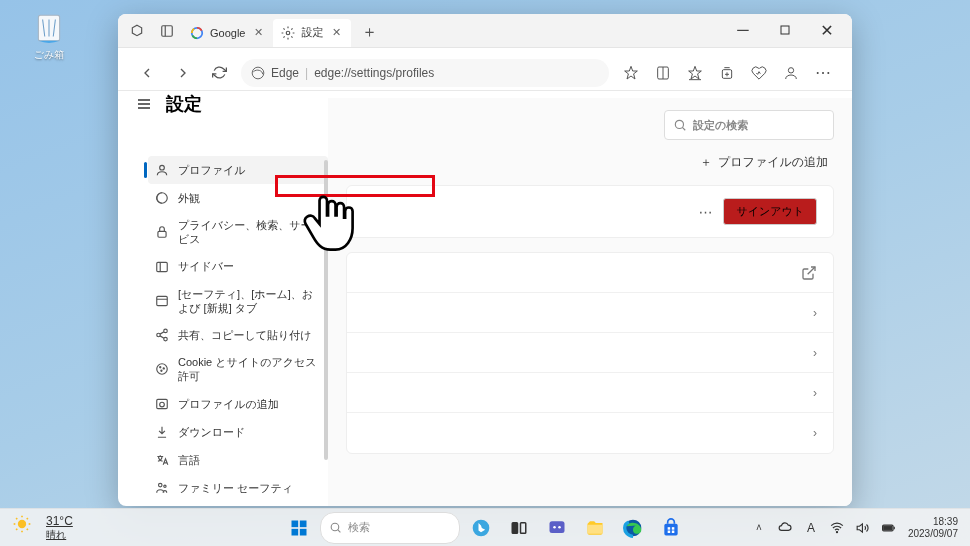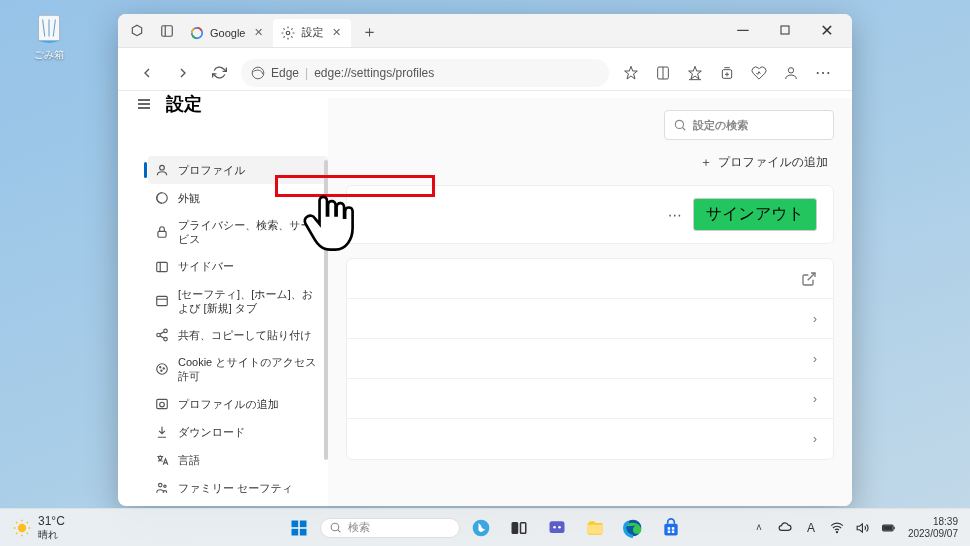--- a/index.html
+++ b/index.html
@@ -47,37 +47,37 @@
 .menu li .mi-label { flex: 1; }
 .highlight-box { position: absolute; border: 3px solid #e30613; pointer-events: none; }
 
 .main-area { flex: 1; background: #fafafa; padding: 12px 18px; display: flex; flex-direction: column; gap: 14px; overflow: hidden; }
 .search-row { display: flex; justify-content: flex-end; font-weight: bold; }
 .search-box { width: 170px; height: 30px; border: 1px solid #ddd; border-radius: 4px; display: flex; align-items: center; padding: 0 8px; gap: 6px; background: #fff; font-size: 11px; color: #888; }
 .add-profile-row { display: flex; justify-content: flex-end; font-size: 12px; color: #333; padding-right: 6px; }
 .add-profile { display: flex; align-items: center; gap: 6px; cursor: pointer; }
 .card { background: #fff; border: 1px solid #eee; border-radius: 6px; }
 .card.pad { padding: 12px 16px; display: flex; justify-content: flex-end; align-items: center; gap: 10px; }
-.signout-btn { border: 1px solid #ccc; background: #22c55e; padding: 5px 12px; font-size: 16px; border-radius: 3px; cursor: pointer; }
+.signout-btn { border: 1px solid #ccc; background: #b91c1c; padding: 5px 12px; font-size: 11px; border-radius: 3px; cursor: pointer; }
 .more-btn { font-size: 14px; color: #555; cursor: pointer; letter-spacing: 1px; }
 .list-card { background: #fff; border: 1px solid #eee; border-radius: 6px; }
 .list-row { height: 40px; border-bottom: 1px solid #f0f0f0; display: flex; align-items: center; justify-content: flex-end; padding: 0 16px; font-size: 12px; color: #777; cursor: pointer; }
 .list-row:last-child { border-bottom: none; }
 .list-row .ext-icon { width: 16px; height: 16px; }
 
 
 .cursor-hand { position: absolute; width: 54px; height: 64px; pointer-events: none; z-index: 100; }
 
 
 .taskbar { position: absolute; bottom: 0; left: 0; right: 0; height: 38px; background: rgba(243,243,243,.85); backdrop-filter: blur(20px); display: flex; align-items: center; padding: 0 12px; border-top: 1px solid rgba(0,0,0,.05); }
-.weather { display: flex; align-items: center; gap: 6px; font-size: 10px; color: #333; }
+.weather { display: flex; gap: 14px; font-size: 10px; color: #333; text-decoration: underline; }
 .weather .temp { font-size: 12px; }
 .taskbar-center { position: absolute; left: 50%; transform: translateX(-50%); display: flex; align-items: center; gap: 4px; }
 .tb-item { width: 34px; height: 34px; display: flex; align-items: center; justify-content: center; cursor: pointer; border-radius: 4px; }
-.tb-search { width: 140px; height: 20px; background: #fff; border: 1px solid #ddd; border-radius: 14px; display: flex; align-items: center; padding: 0 8px; gap: 6px; font-size: 11px; color: #888; }
+.tb-search { width: 140px; height: 32px; background: #fff; border: 1px solid #ddd; border-radius: 14px; display: flex; align-items: center; padding: 0 8px; gap: 6px; font-size: 11px; color: #888; }
 .systray { margin-left: auto; display: flex; align-items: center; gap: 12px; font-size: 10px; color: #333; }
 .systray .tray-icon { width: 14px; height: 14px; display: flex; align-items: center; justify-content: center; }
 .clock { text-align: right; line-height: 1.2; }
 </style>
 </head>
 <body>
 
 <div class="desktop-icon">
   <div class="icon-img">
     <svg viewBox="0 0 32 32" width="34" height="34">

